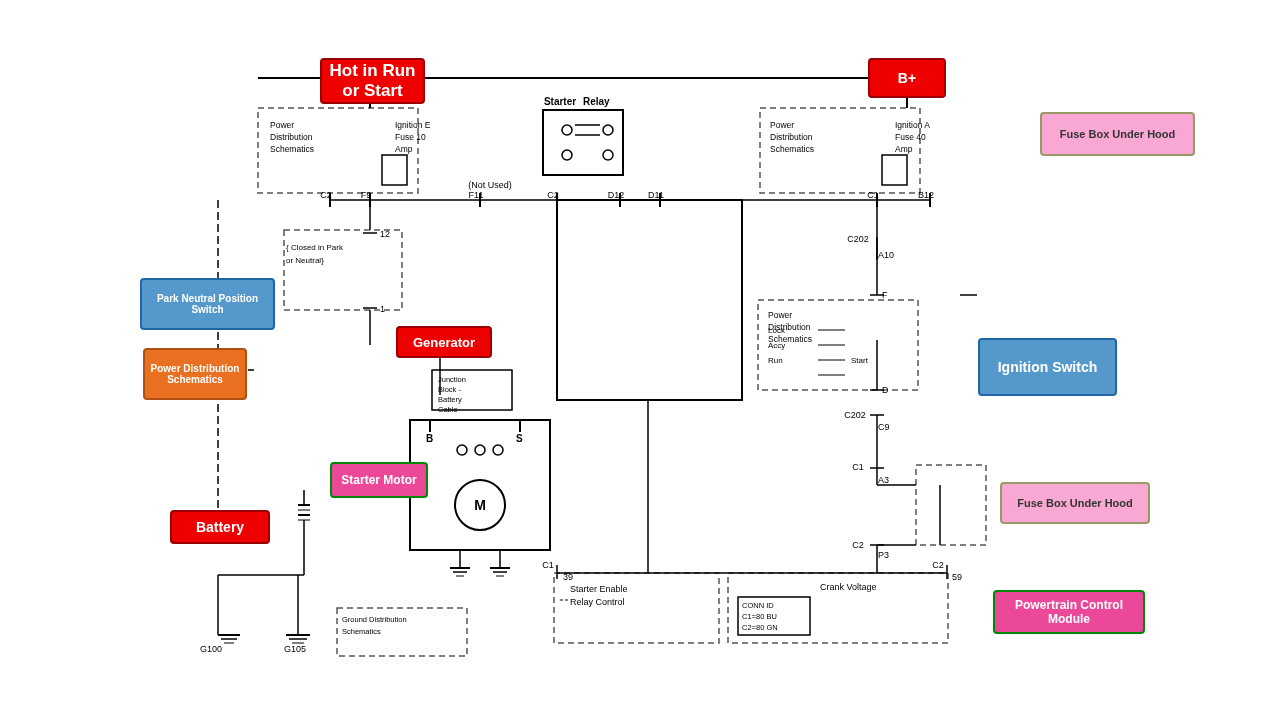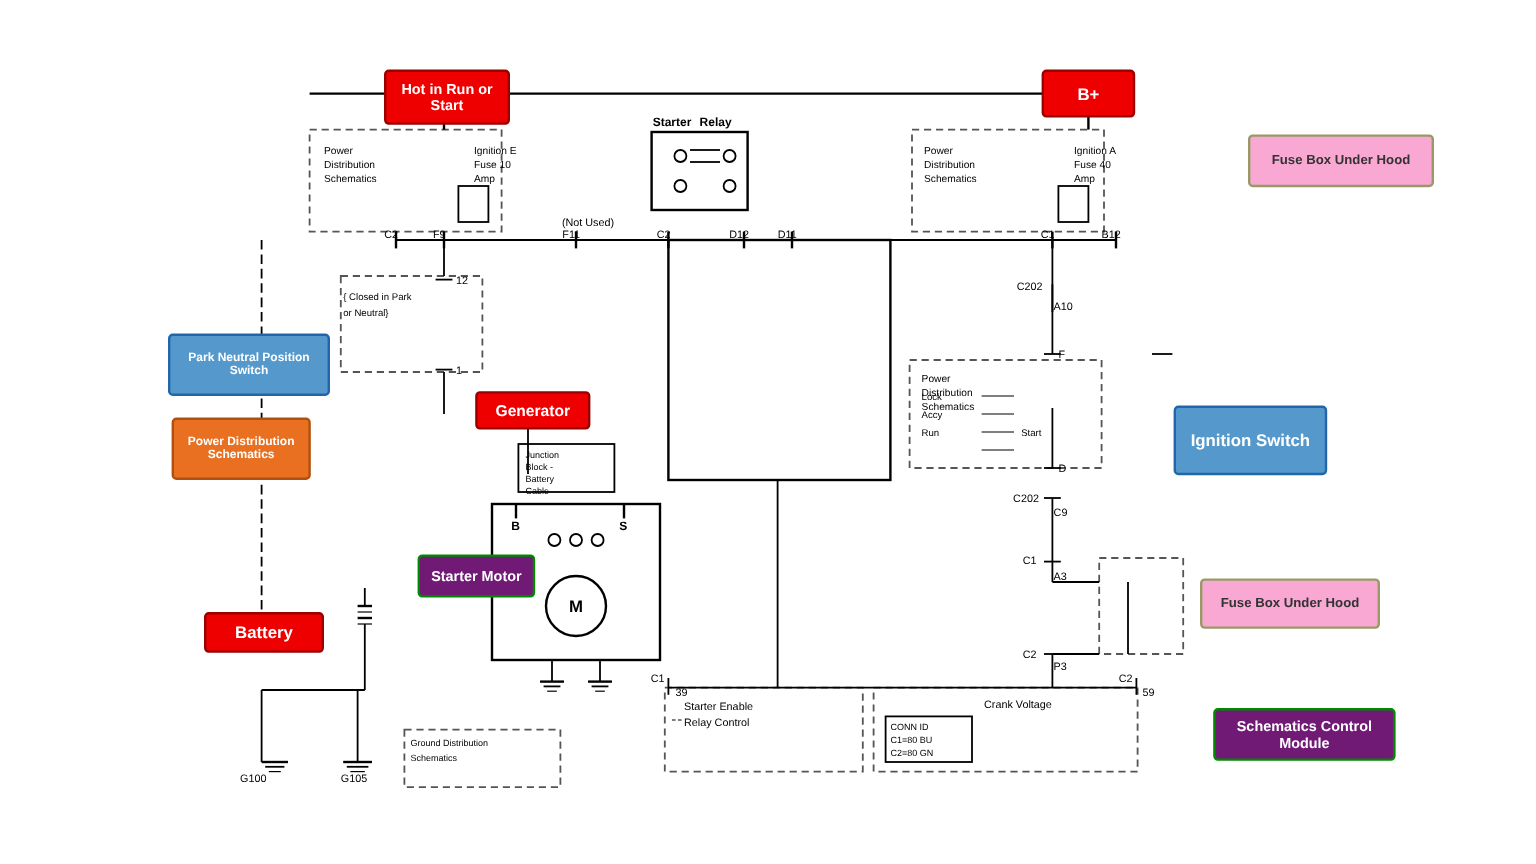--- a/index.html
+++ b/index.html
@@ -31,24 +31,23 @@
       text-align: center;
       font-weight: bold;
       border-radius: 4px;
     }
     .red-box {
       background: #e00;
       color: #fff;
       border: 2px solid #900;
     }
     .green-box {
-      background: #701a75;
+      background: #ec4899;
       color: #fff;
       border: 2px solid #080;
-      margin-left: 18px;
     }
     .blue-box {
       background: #5599cc;
       color: #fff;
       border: 2px solid #2266aa;
       margin-top: 32px;
     }
     .orange-box {
       background: #e87020;
       color: #fff;
@@ -318,21 +317,21 @@
     <rect x="738" y="597" width="72" height="38" fill="#fff" stroke="#000" stroke-width="1.5"></rect>
     <text x="742" y="608" font-size="7.5">CONN ID</text>
     <text x="742" y="619" font-size="7.5">C1=80 BU</text>
     <text x="742" y="630" font-size="7.5">C2=80 GN</text>
 
     <text x="342" y="622" font-size="7.5">Ground Distribution</text>
     <text x="342" y="634" font-size="7.5">Schematics</text>
 
   </svg>
 
-  <div class="label-box red-box" style="left:320px;top:58px;width:105px;height:46px;font-size:12px;">
+  <div class="label-box red-box" style="left:320px;top:58px;width:105px;height:46px;font-size:17px;">
     <span>Hot in Run or Start</span>
   </div>
 
   <div class="label-box red-box" style="left:868px;top:58px;width:78px;height:40px;font-size:14px;">
     <span>B+</span>
   </div>
 
   <div class="label-box tan-box" style="left:1040px;top:112px;width:155px;height:44px;font-size:11px;">
     <span>Fuse Box Under Hood</span>
   </div>
@@ -346,29 +345,29 @@
   </div>
 
   <div class="label-box green-box" style="left:330px;top:462px;width:98px;height:36px;font-size:12px;">
     <span>Starter Motor</span>
   </div>
 
   <div class="label-box red-box" style="left:170px;top:510px;width:100px;height:34px;font-size:14px;">
     <span>Battery</span>
   </div>
 
-  <div class="label-box orange-box" style="left:143px;top:348px;width:116px;height:52px;font-size:10px;">
+  <div class="label-box orange-box" style="left:143px;top:348px;width:104px;height:52px;font-size:10px;">
     <span>Power Distribution Schematics</span>
   </div>
 
-  <div class="label-box blue-box" style="left:978px;top:306px;width:128px;height:58px;font-size:14px;">
+  <div class="label-box blue-box" style="left:978px;top:306px;width:139px;height:58px;font-size:14px;">
     <span>Ignition Switch</span>
   </div>
 
   <div class="label-box tan-box" style="left:1000px;top:482px;width:150px;height:42px;font-size:11px;">
     <span>Fuse Box Under Hood</span>
   </div>
 
   <div class="label-box green-box" style="left:993px;top:590px;width:152px;height:44px;font-size:12px;">
-    <span>Schematics Control Module</span>
+    <span>Powertrain Control Module</span>
   </div>
 
 </div>
 
 </body></html>

